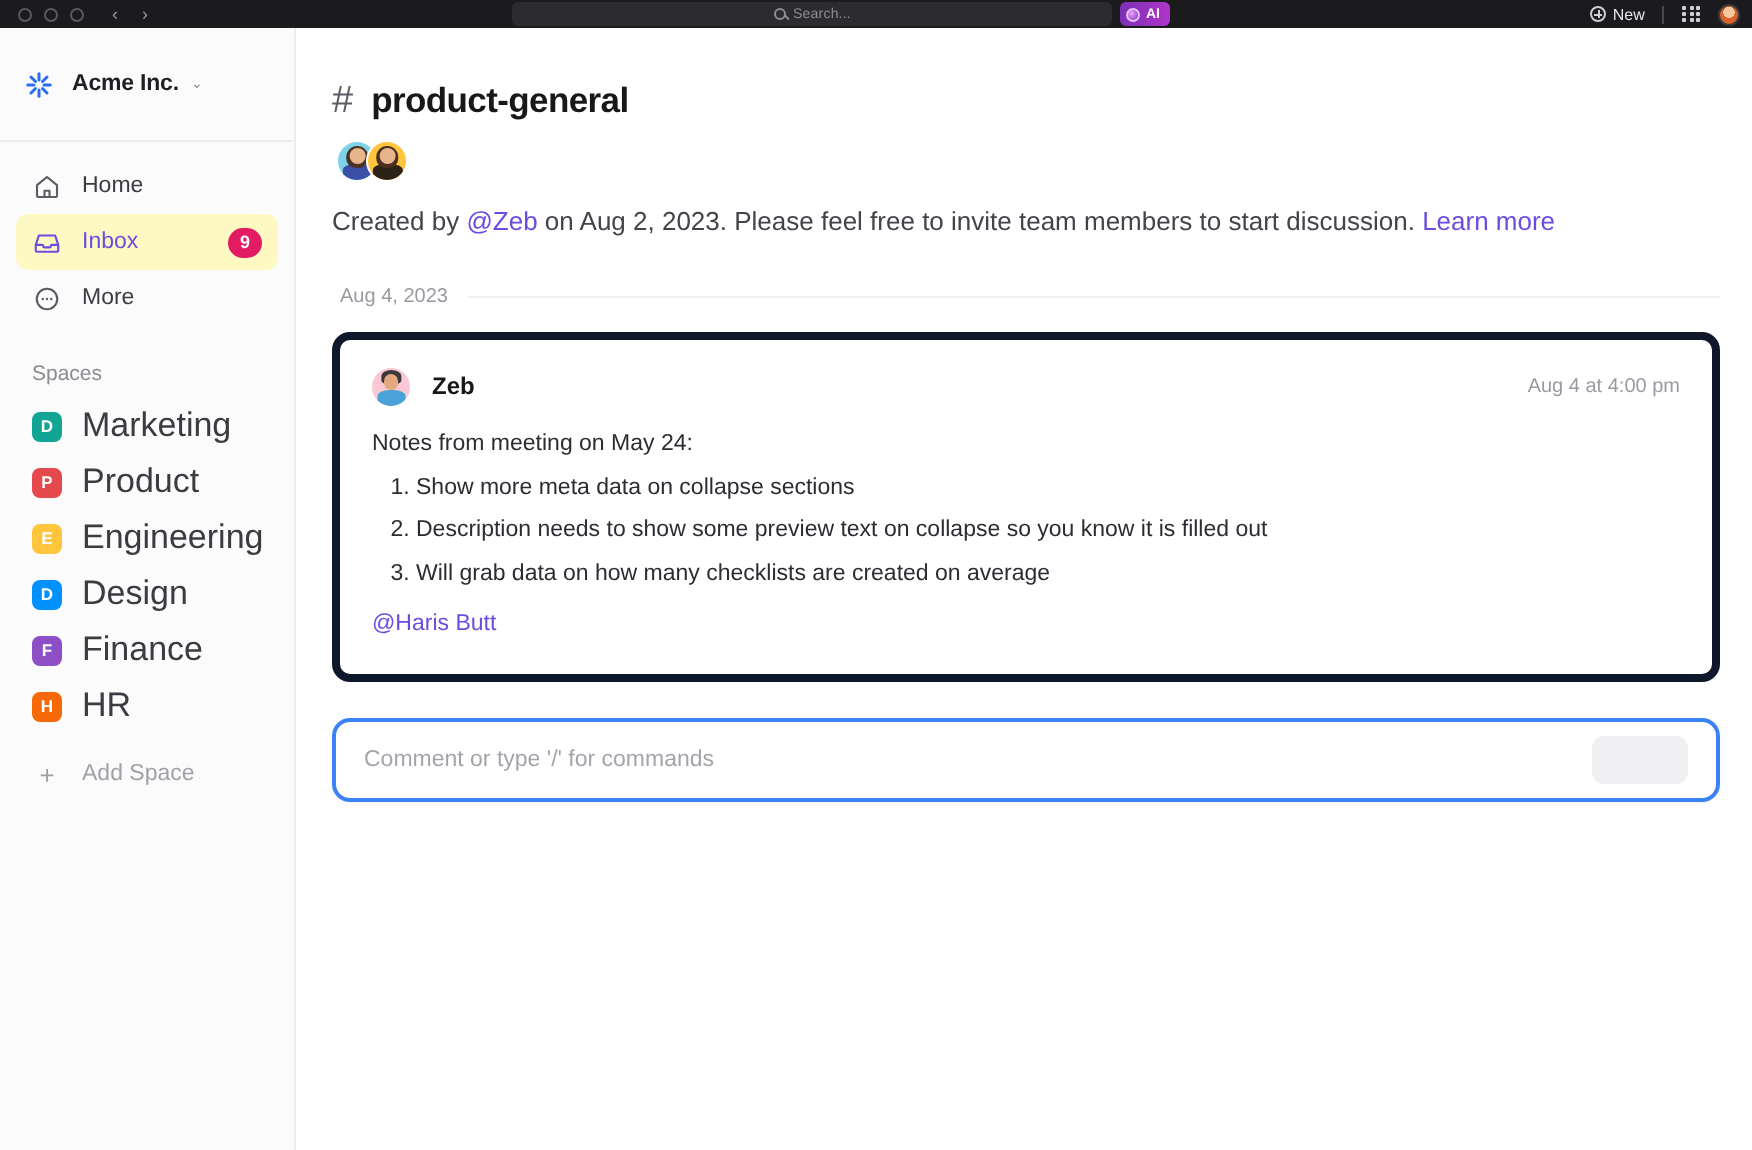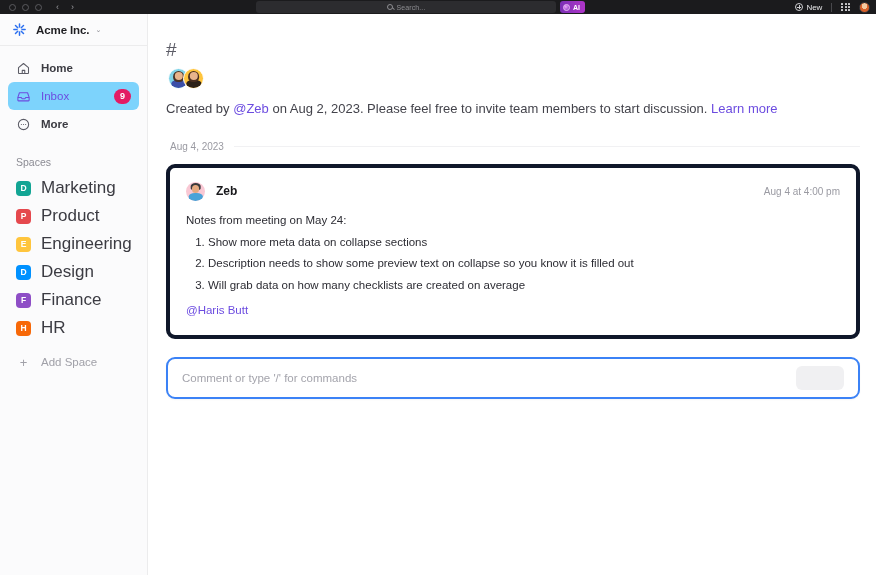--- a/index.html
+++ b/index.html
@@ -49,33 +49,33 @@
 
   
   .body { flex: 1; display: flex; min-height: 0; }
 
   
   .sidebar {
     width: 148px; flex: 0 0 148px; background: #fbfbfc;
     border-right: 1px solid #ececed; display: flex; flex-direction: column;
   }
   .workspace {
-    height: 32px; display: flex; align-items: center; gap: 9px; padding: 0 12px;
+    height: 57px; display: flex; align-items: center; gap: 9px; padding: 0 12px;
     border-bottom: 1px solid #ececed;
   }
   .ws-logo { width: 15px; height: 15px; position: relative; flex: 0 0 15px; }
   .ws-name { font-size: 11.5px; color: #1f1f23; font-weight: bold; letter-spacing: -.1px; }
   .ws-caret { font-size: 7px; color: #8b8b93; margin-left: -3px; }
 
   .nav { padding: 8px 8px 0 8px; }
   .nav-item {
     height: 28px; display: flex; align-items: center; gap: 10px;
-    padding: 0 8px; border-radius: 6px; color: #3b3b42; font-size: 11.5px; font-weight: bold;
-  }
-  .nav-item.active { background: #7dd3fc; color: #6c4ce0; font-weight: normal; }
+    padding: 0 8px; border-radius: 6px; color: #3b3b42; font-size: 11.5px;
+  }
+  .nav-item.active { background: #fef9c3; color: #6c4ce0; font-weight: normal; }
   .nav-ico { width: 15px; height: 15px; flex: 0 0 15px; display: flex; align-items: center; justify-content: center; }
   .nav-label { flex: 1; }
   .badge {
     min-width: 17px; height: 15px; padding: 0 4px; border-radius: 8px;
     background: #e31b63; color: #fff; font-size: 9px; font-weight: bold;
     display: flex; align-items: center; justify-content: center;
   }
 
   .spaces-title { padding: 18px 16px 6px 16px; font-size: 10.5px; color: #8b8b93; }
   .space-item { height: 28px; display: flex; align-items: center; gap: 10px; padding: 0 8px; margin: 0 8px; border-radius: 6px; }
@@ -274,20 +274,21 @@
         <span class="add-plus">+</span>
         <span>Add Space</span>
       </div>
     </div>
 
     <div class="main">
       <div class="main-inner">
 
         <div class="page-title">
           <span class="hash">#</span>
+          <span class="title-text">product-general</span>
         </div>
 
         <div class="avatars">
           <span class="av" id="av1" style="background: rgb(127, 211, 232);">
             <span class="body2" style="background: rgb(59, 79, 168);"></span>
               <span class="hair" style="background: rgb(74, 51, 38);"></span>
               <span class="head" style="background: rgb(232, 180, 140);"></span>
           </span>
           <span class="av" id="av2" style="background: rgb(255, 197, 61);">
             <span class="body2" style="background: rgb(45, 34, 24);"></span>

